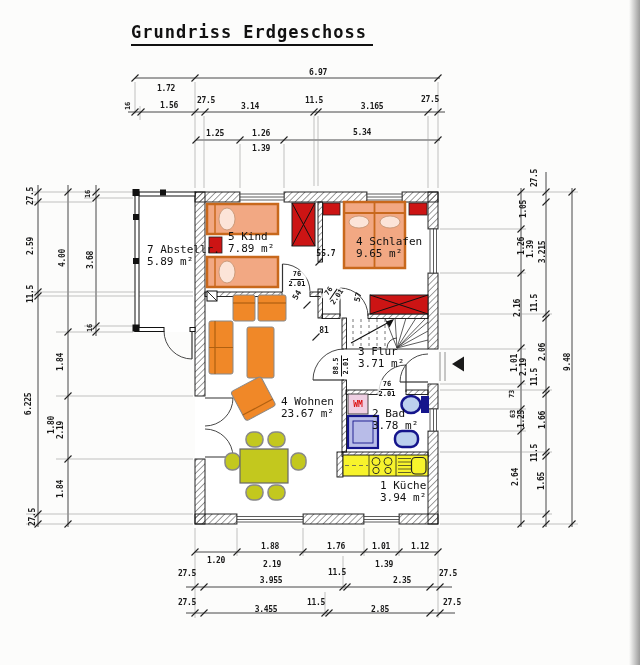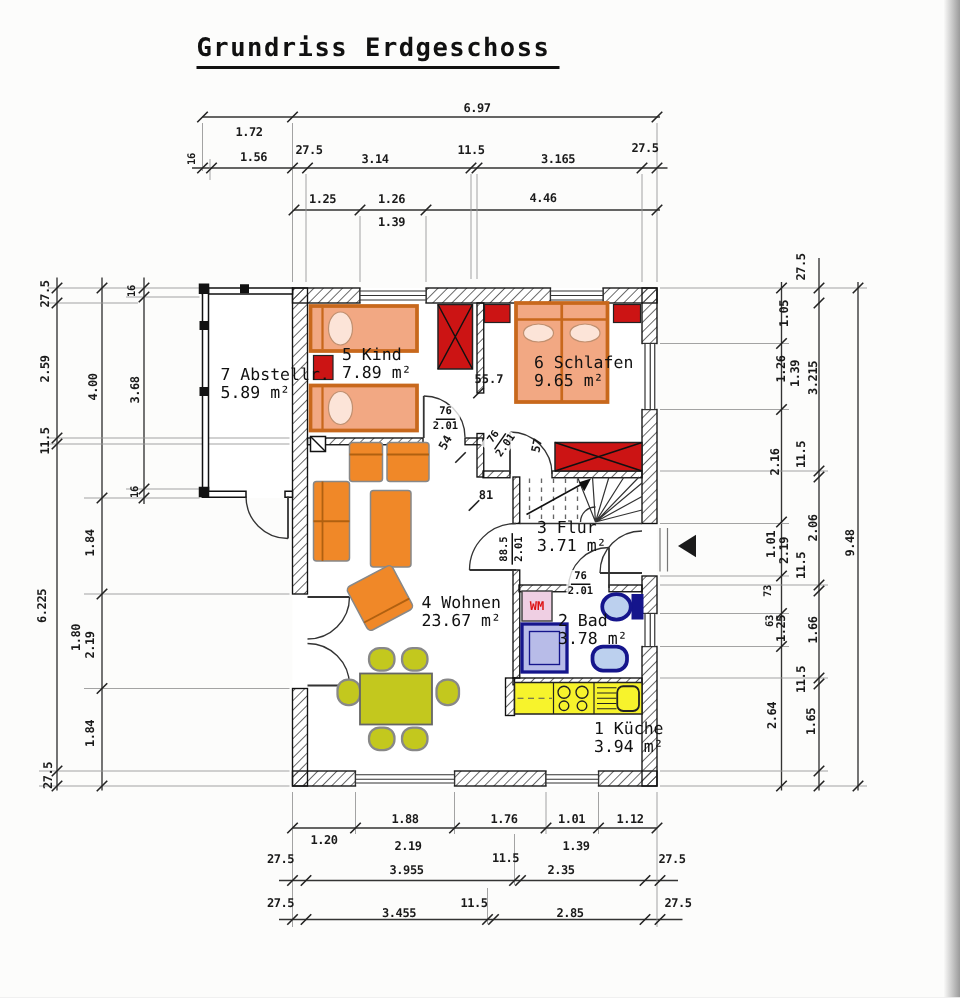--- a/index.html
+++ b/index.html
@@ -319,36 +319,36 @@
   <div id="labels">
       <div class="room" style="left: 147px; top: 244px;">
         <div>7 Abstellr.</div>
         <div>5.89 m²</div>
       </div>
       <div class="room" style="left: 228px; top: 231px;">
         <div>5 Kind</div>
         <div>7.89 m²</div>
       </div>
       <div class="room" style="left: 356px; top: 236px;">
-        <div>6 Schlafen</div>
+        <div>4 Schlafen</div>
         <div>9.65 m²</div>
       </div>
       <div class="room" style="left: 358px; top: 346px;">
         <div>3 Flur</div>
         <div>3.71 m²</div>
       </div>
       <div class="room" style="left: 281px; top: 396px;">
         <div>4 Wohnen</div>
         <div>23.67 m²</div>
       </div>
       <div class="room" style="left: 372px; top: 408px;">
         <div>2 Bad</div>
         <div>3.78 m²</div>
       </div>
-      <div class="room" style="left: 396px; top: 480px;">
+      <div class="room" style="left: 380px; top: 480px;">
         <div>1 Küche</div>
         <div>3.94 m²</div>
       </div>
       <div class="note" style="left: 326px; top: 253px; transform: translate(-50%, -50%) rotate(0deg); color: rgb(26, 26, 26); font-size: 8px; font-weight: 700;">55.7</div>
       <div class="note" style="left: 297px; top: 295px; transform: translate(-50%, -50%) rotate(-60deg); color: rgb(26, 26, 26); font-size: 8px; font-weight: 700;">54</div>
       <div class="note" style="left: 358px; top: 297px; transform: translate(-50%, -50%) rotate(-78deg); color: rgb(26, 26, 26); font-size: 8px; font-weight: 700;">57</div>
       <div class="note" style="left: 324px; top: 330px; transform: translate(-50%, -50%) rotate(0deg); color: rgb(26, 26, 26); font-size: 8px; font-weight: 700;">81</div>
       <div class="note" style="left: 358px; top: 404px; transform: translate(-50%, -50%) rotate(0deg); color: rgb(221, 17, 17); font-size: 8px; font-weight: 800;">WM</div>
       <div class="frac" style="left: 297px; top: 279px; transform: translate(-50%, -50%) rotate(0deg);">
         <span class="ft">76</span>
@@ -370,33 +370,33 @@
       <div class="dim" style="left: 318px; top: 72px; transform: translate(-50%, -50%) rotate(0deg); font-size: 8px;">6.97</div>
       <div class="dim" style="left: 128px; top: 106px; transform: translate(-50%, -50%) rotate(-90deg); font-size: 7px;">16</div>
       <div class="dim" style="left: 169px; top: 105px; transform: translate(-50%, -50%) rotate(0deg); font-size: 8px;">1.56</div>
       <div class="dim" style="left: 206px; top: 100px; transform: translate(-50%, -50%) rotate(0deg); font-size: 8px;">27.5</div>
       <div class="dim" style="left: 250px; top: 106px; transform: translate(-50%, -50%) rotate(0deg); font-size: 8px;">3.14</div>
       <div class="dim" style="left: 314px; top: 100px; transform: translate(-50%, -50%) rotate(0deg); font-size: 8px;">11.5</div>
       <div class="dim" style="left: 372px; top: 106px; transform: translate(-50%, -50%) rotate(0deg); font-size: 8px;">3.165</div>
       <div class="dim" style="left: 430px; top: 99px; transform: translate(-50%, -50%) rotate(0deg); font-size: 8px;">27.5</div>
       <div class="dim" style="left: 215px; top: 133px; transform: translate(-50%, -50%) rotate(0deg); font-size: 8px;">1.25</div>
       <div class="dim" style="left: 261px; top: 133px; transform: translate(-50%, -50%) rotate(0deg); font-size: 8px;">1.26</div>
-      <div class="dim" style="left: 362px; top: 132px; transform: translate(-50%, -50%) rotate(0deg); font-size: 8px;">4.46</div>
+      <div class="dim" style="left: 362px; top: 132px; transform: translate(-50%, -50%) rotate(0deg); font-size: 8px;">5.34</div>
       <div class="dim" style="left: 261px; top: 148px; transform: translate(-50%, -50%) rotate(0deg); font-size: 8px;">1.39</div>
       <div class="dim" style="left: 216px; top: 546px; transform: translate(-50%, -50%) rotate(0deg); font-size: 8px; margin-top: 14px;">1.20</div>
       <div class="dim" style="left: 270px; top: 546px; transform: translate(-50%, -50%) rotate(0deg); font-size: 8px;">1.88</div>
       <div class="dim" style="left: 272px; top: 564px; transform: translate(-50%, -50%) rotate(0deg); font-size: 8px;">2.19</div>
       <div class="dim" style="left: 336px; top: 546px; transform: translate(-50%, -50%) rotate(0deg); font-size: 8px;">1.76</div>
       <div class="dim" style="left: 381px; top: 546px; transform: translate(-50%, -50%) rotate(0deg); font-size: 8px;">1.01</div>
       <div class="dim" style="left: 384px; top: 564px; transform: translate(-50%, -50%) rotate(0deg); font-size: 8px;">1.39</div>
       <div class="dim" style="left: 420px; top: 546px; transform: translate(-50%, -50%) rotate(0deg); font-size: 8px;">1.12</div>
       <div class="dim" style="left: 187px; top: 573px; transform: translate(-50%, -50%) rotate(0deg); font-size: 8px;">27.5</div>
       <div class="dim" style="left: 271px; top: 580px; transform: translate(-50%, -50%) rotate(0deg); font-size: 8px; text-align: center;">3.955</div>
       <div class="dim" style="left: 337px; top: 572px; transform: translate(-50%, -50%) rotate(0deg); font-size: 8px;">11.5</div>
-      <div class="dim" style="left: 374px; top: 580px; transform: translate(-50%, -50%) rotate(0deg); font-size: 8px;">2.35</div>
+      <div class="dim" style="left: 402px; top: 580px; transform: translate(-50%, -50%) rotate(0deg); font-size: 8px;">2.35</div>
       <div class="dim" style="left: 448px; top: 573px; transform: translate(-50%, -50%) rotate(0deg); font-size: 8px;">27.5</div>
       <div class="dim" style="left: 187px; top: 602px; transform: translate(-50%, -50%) rotate(0deg); font-size: 8px;">27.5</div>
       <div class="dim" style="left: 266px; top: 609px; transform: translate(-50%, -50%) rotate(0deg); font-size: 8px;">3.455</div>
       <div class="dim" style="left: 316px; top: 602px; transform: translate(-50%, -50%) rotate(0deg); font-size: 8px;">11.5</div>
       <div class="dim" style="left: 380px; top: 609px; transform: translate(-50%, -50%) rotate(0deg); font-size: 8px;">2.85</div>
       <div class="dim" style="left: 452px; top: 602px; transform: translate(-50%, -50%) rotate(0deg); font-size: 8px;">27.5</div>
       <div class="dim" style="left: 30px; top: 196px; transform: translate(-50%, -50%) rotate(-90deg); font-size: 8px;">27.5</div>
       <div class="dim" style="left: 30px; top: 246px; transform: translate(-50%, -50%) rotate(-90deg); font-size: 8px;">2.59</div>
       <div class="dim" style="left: 30px; top: 294px; transform: translate(-50%, -50%) rotate(-90deg); font-size: 8px;">11.5</div>
       <div class="dim" style="left: 28px; top: 404px; transform: translate(-50%, -50%) rotate(-90deg); font-size: 8px;">6.225</div>

